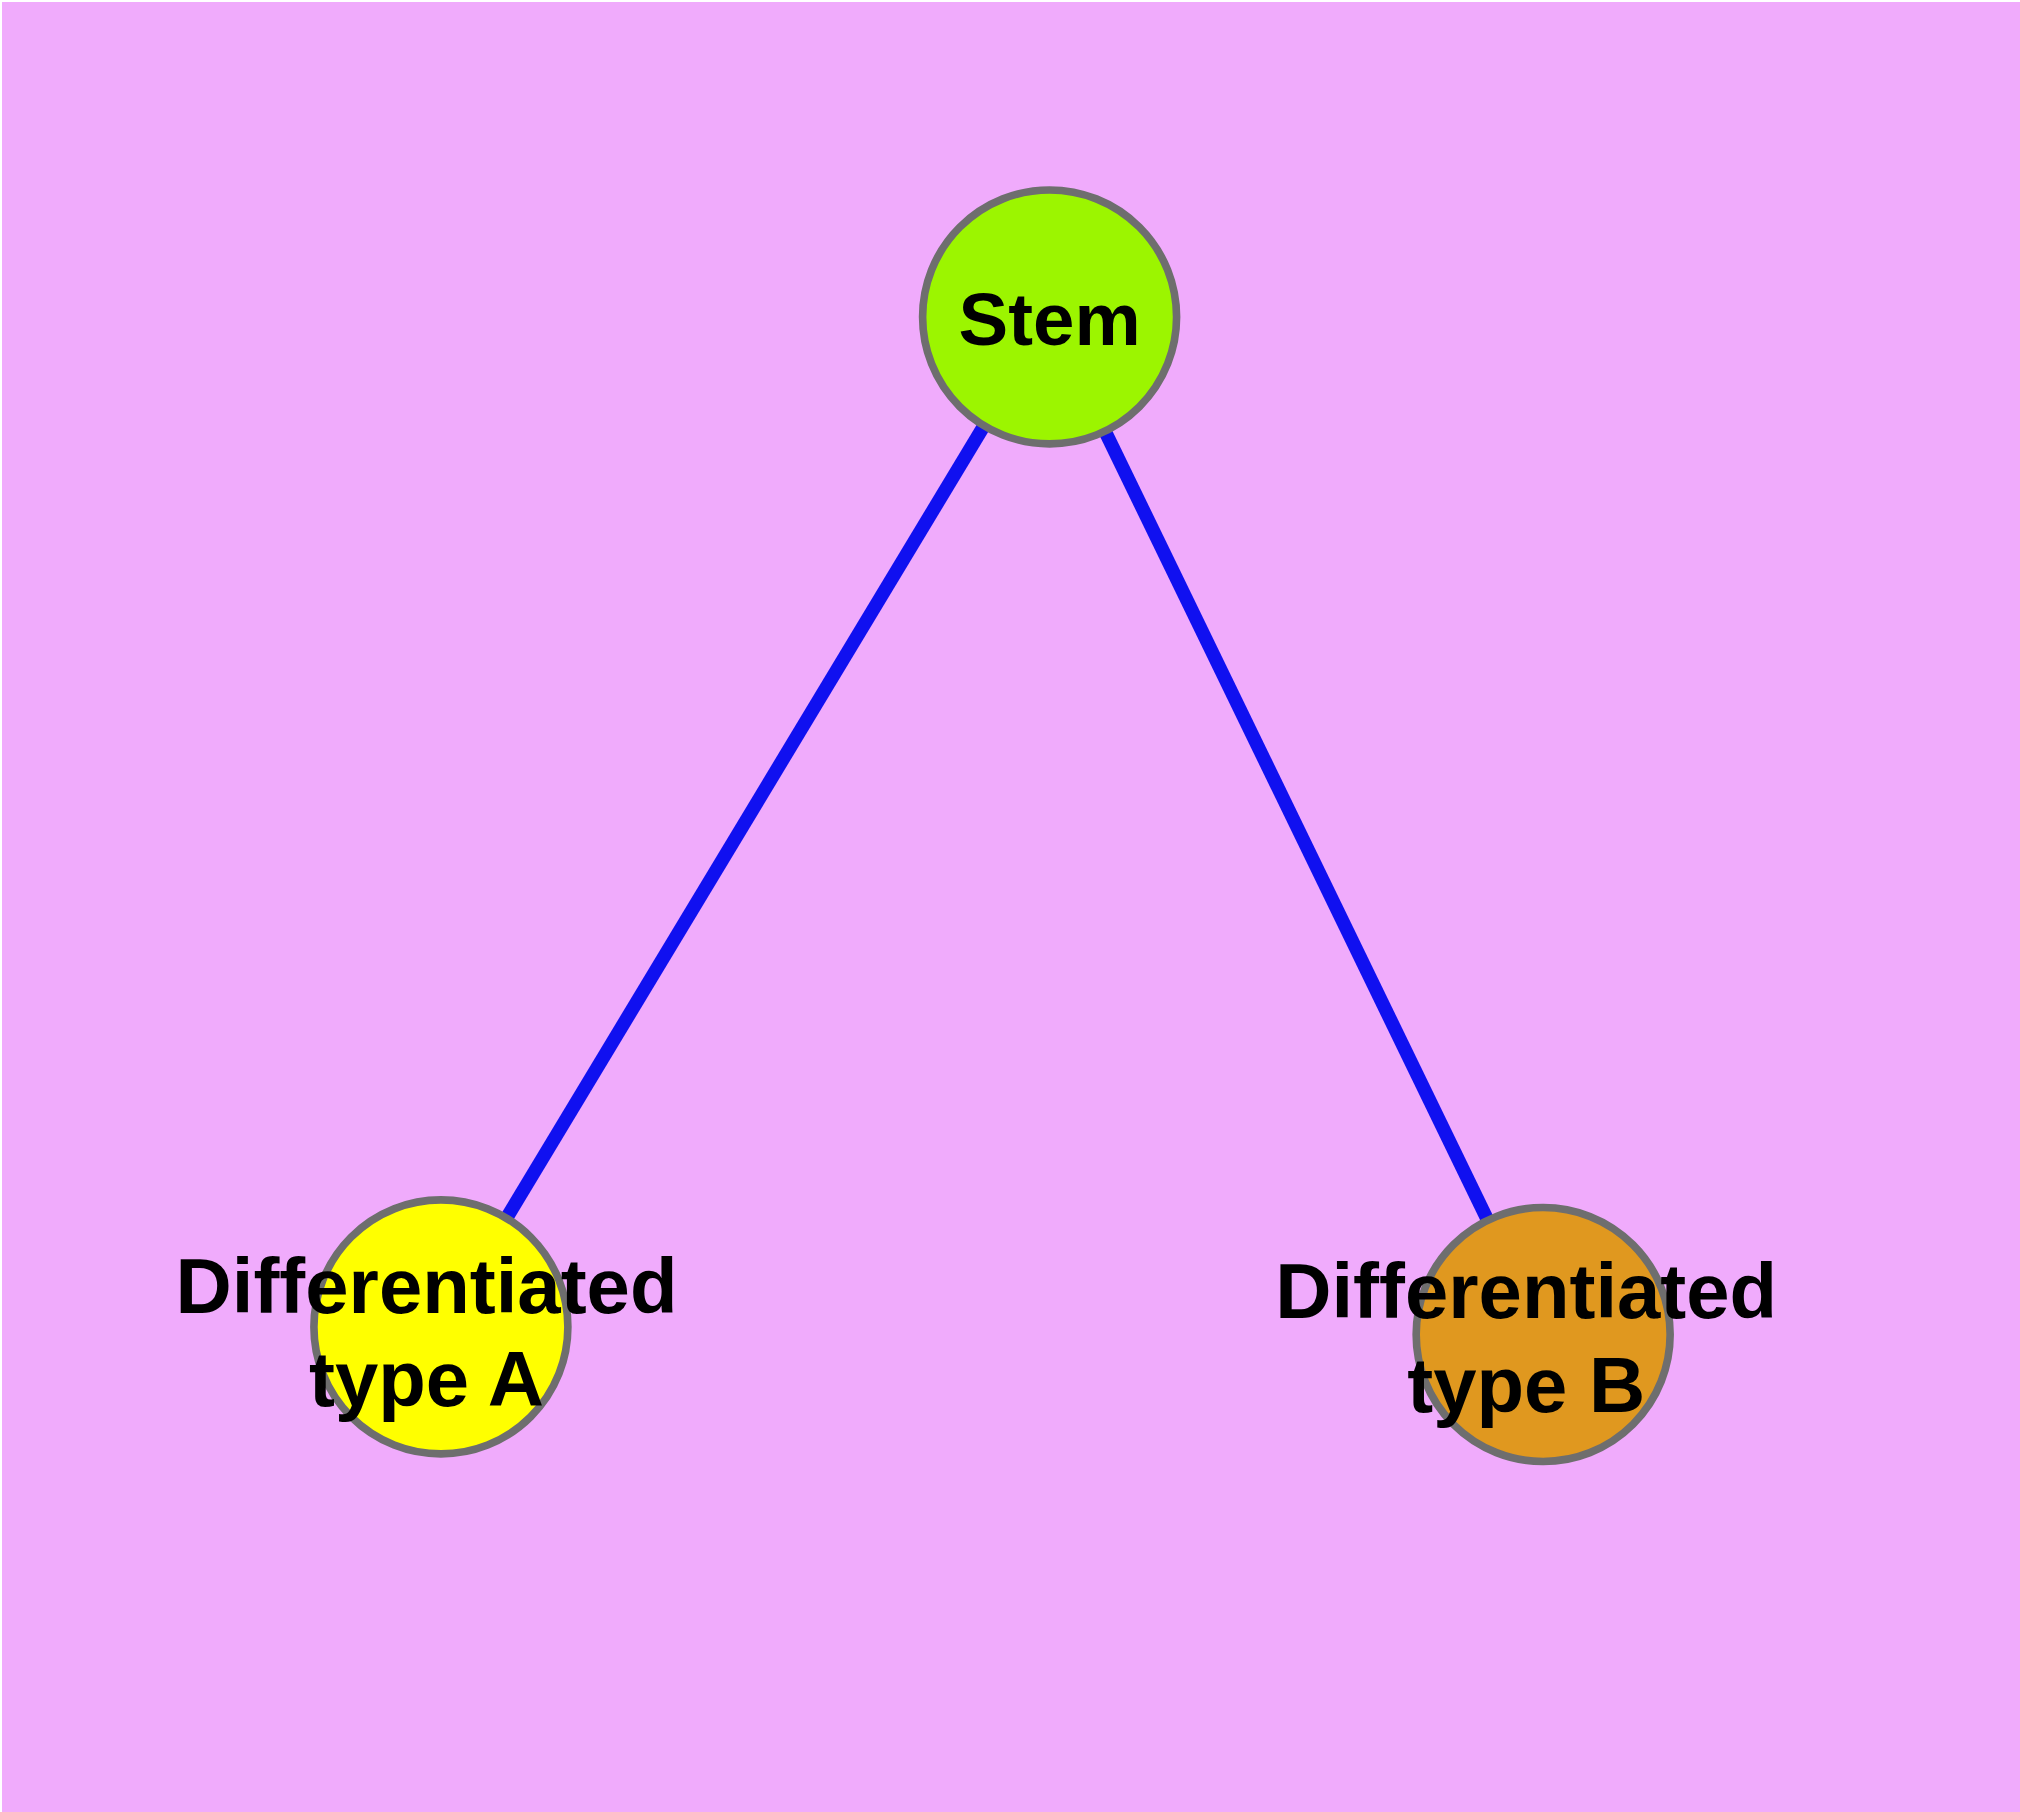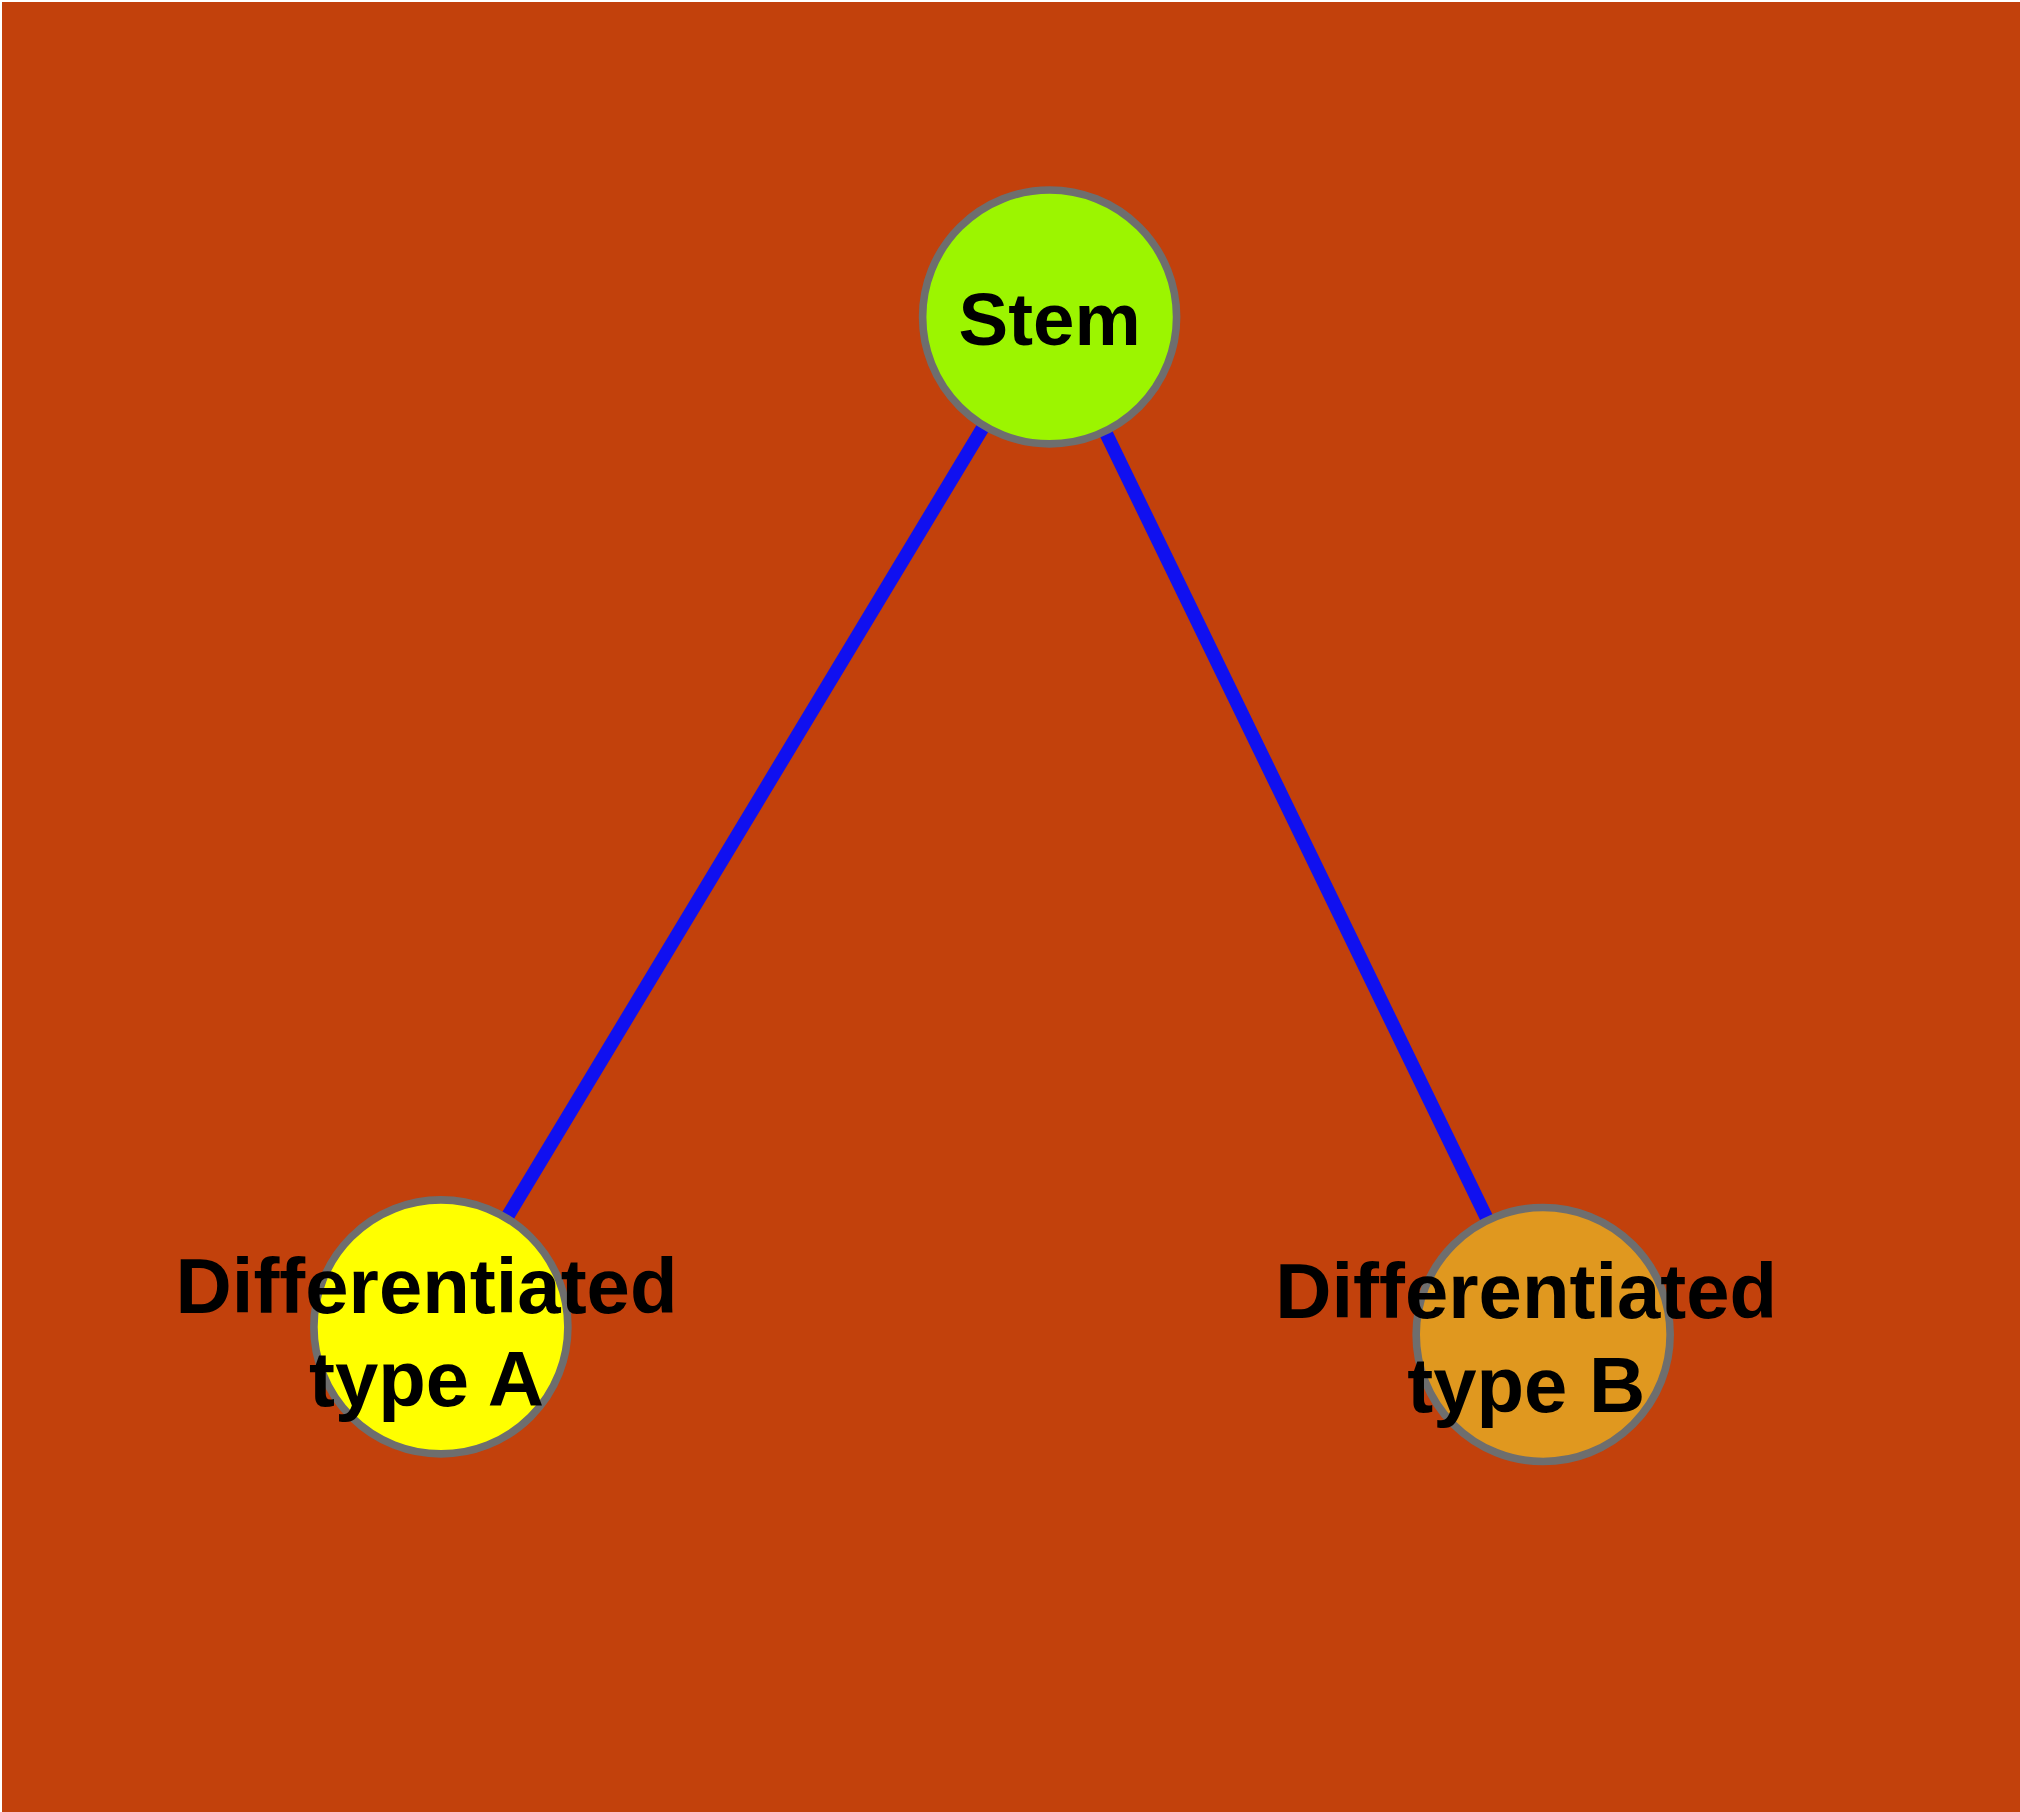--- a/index.html
+++ b/index.html
@@ -43,21 +43,21 @@
   .label-stem {
     font-size: 88px;
   }
   .label-diff {
     font-size: 92px;
   }
 </style>
 </head>
 <body>
 
-<div class="canvas" style="background: #c2410c;">
+<div class="canvas" style="background: #f0abfc;">
   <svg class="diagram" viewBox="0 0 2384 2138">
 
     <line class="edge" x1="1237" y1="372" x2="518" y2="1565" stroke="#1010f0"></line>
     <line class="edge" x1="1237" y1="372" x2="1820" y2="1574" stroke="#1010f0"></line>
 
     <circle class="node-circle" cx="1237" cy="372" r="150" fill="#9cf500" stroke="#6e6e6e"></circle>
     <text class="node-label label-stem" x="1237" y="405" fill="#000000">Stem</text>
 
     <circle class="node-circle" cx="518" cy="1565" r="150" fill="#ffff00" stroke="#6e6e6e"></circle>
     <text class="node-label label-diff" x="501" y="1548" fill="#000000">Differentiated</text>

